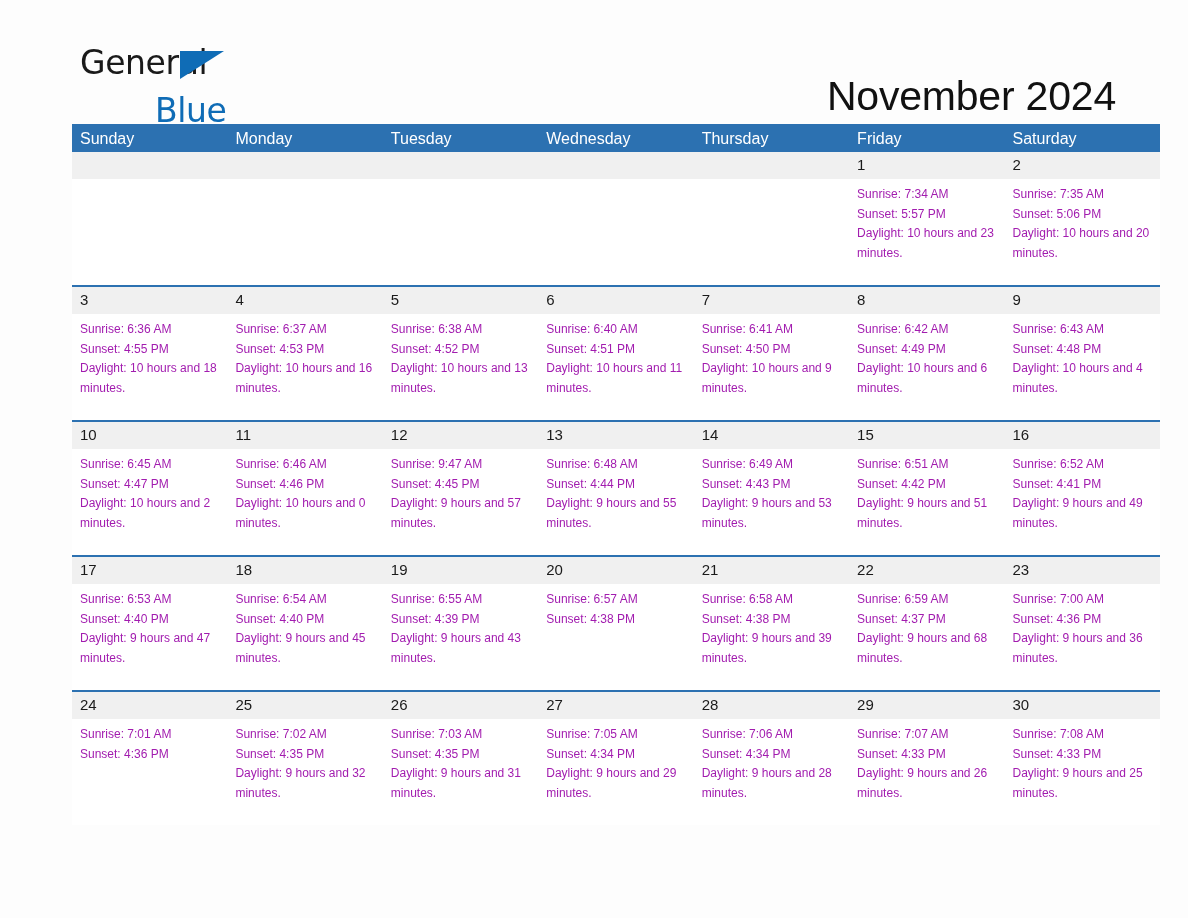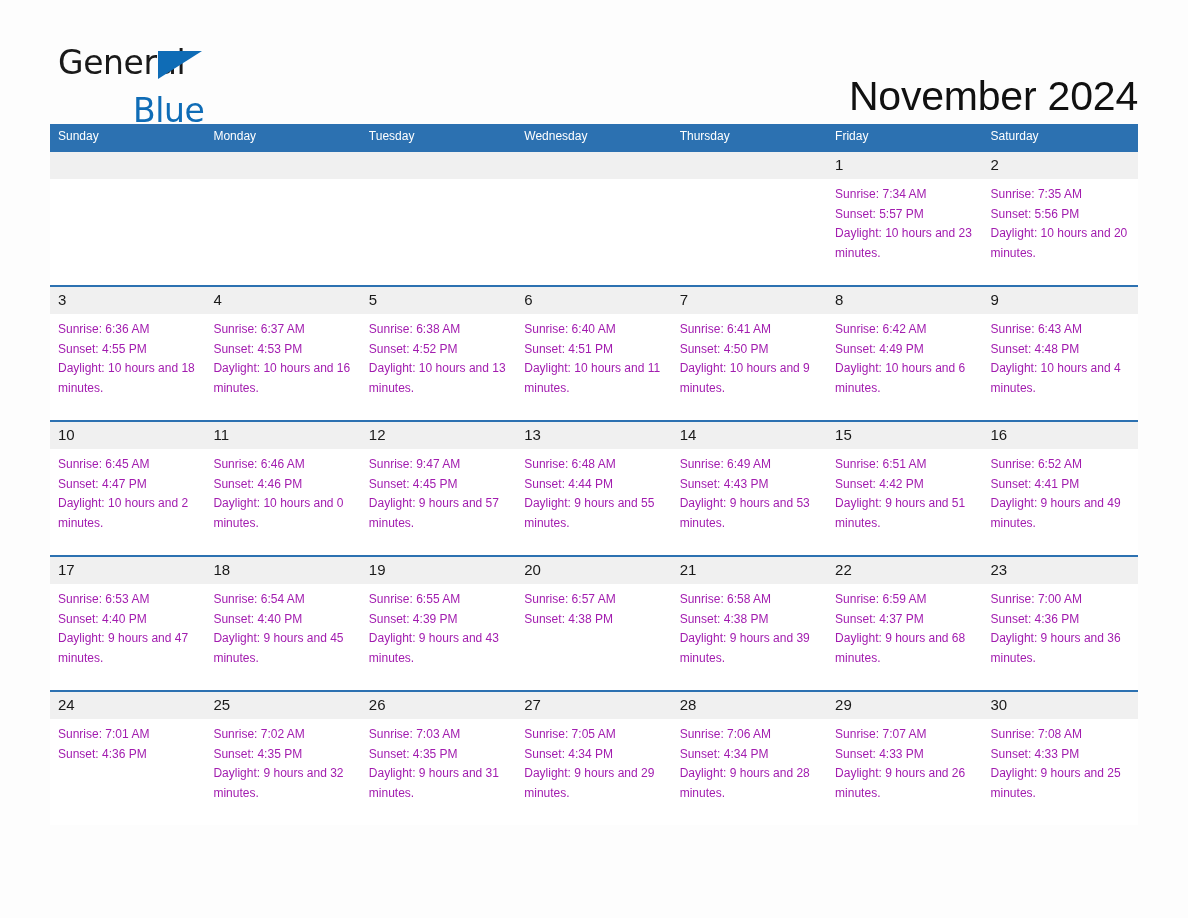--- a/index.html
+++ b/index.html
@@ -13,21 +13,21 @@
     font-family: "Liberation Sans", sans-serif;
     color: #1a1a1a;
     overflow: hidden;
   }
 
   .page {
     position: relative;
     width: 1188px;
     height: 918px;
     box-sizing: border-box;
-    padding: 0 50px;
+    padding: 0 72px;
   }
 
   
   .top-bar {
     position: relative;
     height: 112px;
   }
 
   .logo {
     position: absolute;
@@ -101,21 +101,21 @@
   .weekday-row {
     display: flex;
     background: #2c71b1;
     height: 28px;
   }
   .weekday {
     flex: 1 1 0;
     box-sizing: border-box;
     padding: 4px 0 0 8px;
     color: #ffffff;
-    font-size: 12px;
+    font-size: 16px;
     line-height: 1.35;
     white-space: nowrap;
     overflow: hidden;
   }
 
   .week-row {
     display: flex;
     border-top: 2px solid #2c71b1;
     height: 133px;
   }
@@ -222,21 +222,21 @@
               <span>Sunset: 5:57 PM</span>
               <span class="wrap">Daylight: 10 hours and 23 minutes.</span>
             </div>
           </div>
           <div class="day-cell">
             <div class="day-band">
               <div class="day-num">2</div>
             </div>
             <div class="day-info">
               <span>Sunrise: 7:35 AM</span>
-              <span>Sunset: 5:56 PM</span>
+              <span>Sunset: 5:06 PM</span>
               <span class="wrap">Daylight: 10 hours and 20 minutes.</span>
             </div>
           </div>
         </div>
         <div class="week-row">
           <div class="day-cell">
             <div class="day-band">
               <div class="day-num">3</div>
             </div>
             <div class="day-info">

